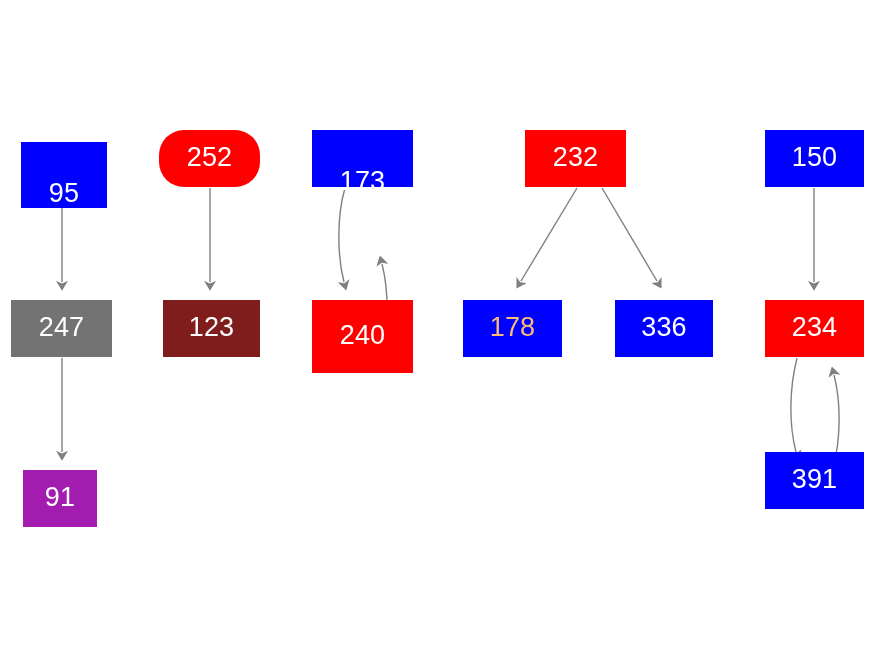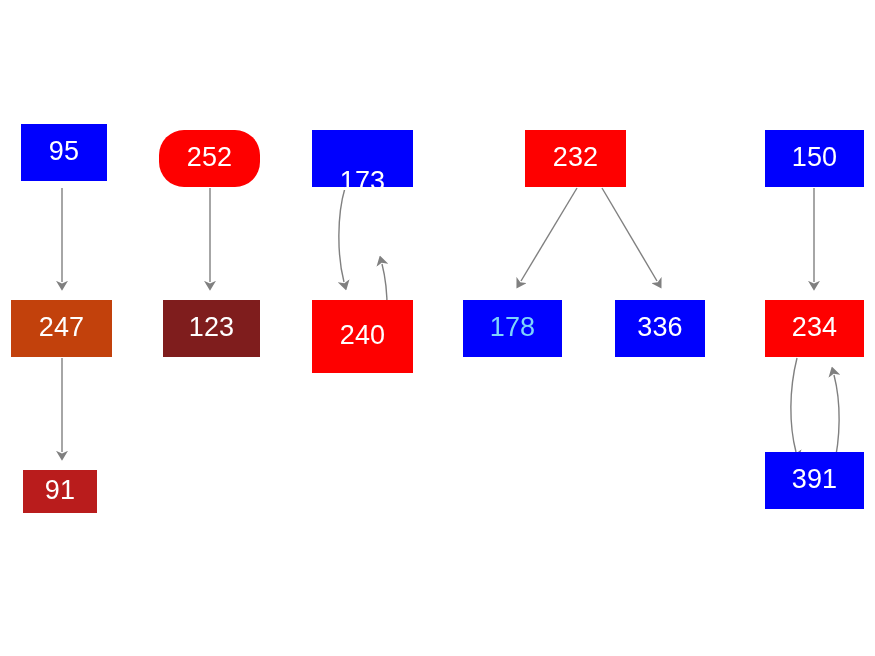--- a/index.html
+++ b/index.html
@@ -65,48 +65,48 @@
         <path d="M 381,358 C 389,331 389,291 382,264" stroke="#808080"></path>
         <path d="M 577,188 L 521,281" stroke="#808080"></path>
         <path d="M 602,188 L 657,281" stroke="#808080"></path>
         <path d="M 814,188 L 814,282" stroke="#808080"></path>
         <path d="M 797,358 C 789,390 789,425 796,452" stroke="#808080"></path>
         <path d="M 833,470 C 841,437 841,402 834,375" stroke="#808080"></path>
       </g>
   </svg>
 
   <div id="nodes">
-      <div class="node fill-blue" style="left: 21px; top: 124px; width: 86px; height: 57px; background: rgb(0, 0, 254);">
+      <div class="node fill-blue" style="left: 21px; top: 142px; width: 86px; height: 66px; background: rgb(0, 0, 254); align-items: flex-end;">
         <span class="node-label" style="color: rgb(255, 255, 255);">95</span>
       </div>
-      <div class="node fill-red" style="left: 11px; top: 300px; width: 101px; height: 57px; background: #c2410c;">
+      <div class="node fill-red" style="left: 11px; top: 300px; width: 101px; height: 57px; background: #737373;">
         <span class="node-label" style="color: rgb(255, 255, 255);">247</span>
       </div>
-      <div class="node fill-blue" style="left: 23px; top: 470px; width: 74px; height: 43px; background: #b91c1c;">
+      <div class="node fill-blue" style="left: 23px; top: 470px; width: 74px; height: 57px; background: #a21caf;">
         <span class="node-label" style="color: rgb(255, 255, 255);">91</span>
       </div>
       <div class="node fill-red" style="left: 159px; top: 130px; width: 101px; height: 57px; background: rgb(254, 0, 0); border-radius: 25px;">
         <span class="node-label" style="color: rgb(255, 255, 255);">252</span>
       </div>
       <div class="node fill-blue" style="left: 163px; top: 300px; width: 97px; height: 57px; background: #7f1d1d;">
         <span class="node-label" style="color: rgb(255, 255, 255);">123</span>
       </div>
       <div class="node fill-blue" style="left: 312px; top: 130px; width: 101px; height: 57px; background: rgb(0, 0, 254);">
         <span class="node-label" style="color: rgb(255, 255, 255); margin-top: 48px;">173</span>
       </div>
       <div class="node fill-red" style="left: 312px; top: 300px; width: 101px; height: 73px; background: rgb(254, 0, 0);">
         <span class="node-label" style="color: rgb(255, 255, 255);">240</span>
       </div>
       <div class="node fill-red" style="left: 525px; top: 130px; width: 101px; height: 57px; background: rgb(254, 0, 0);">
         <span class="node-label" style="color: rgb(255, 255, 255);">232</span>
       </div>
       <div class="node fill-blue" style="left: 463px; top: 300px; width: 99px; height: 57px; background: rgb(0, 0, 254);">
-        <span class="node-label" style="color: #7dd3fc;">178</span>
+        <span class="node-label" style="color: #fdba74;">178</span>
       </div>
-      <div class="node fill-blue" style="left: 615px; top: 300px; width: 90px; height: 57px; background: rgb(0, 0, 254);">
+      <div class="node fill-blue" style="left: 615px; top: 300px; width: 98px; height: 57px; background: rgb(0, 0, 254);">
         <span class="node-label" style="color: rgb(255, 255, 255);">336</span>
       </div>
       <div class="node fill-blue" style="left: 765px; top: 130px; width: 99px; height: 57px; background: rgb(0, 0, 254);">
         <span class="node-label" style="color: rgb(255, 255, 255);">150</span>
       </div>
       <div class="node fill-red" style="left: 765px; top: 300px; width: 99px; height: 57px; background: rgb(254, 0, 0);">
         <span class="node-label" style="color: rgb(255, 255, 255);">234</span>
       </div>
       <div class="node fill-blue" style="left: 765px; top: 452px; width: 99px; height: 57px; background: rgb(0, 0, 254);">
         <span class="node-label" style="color: rgb(255, 255, 255);">391</span>

